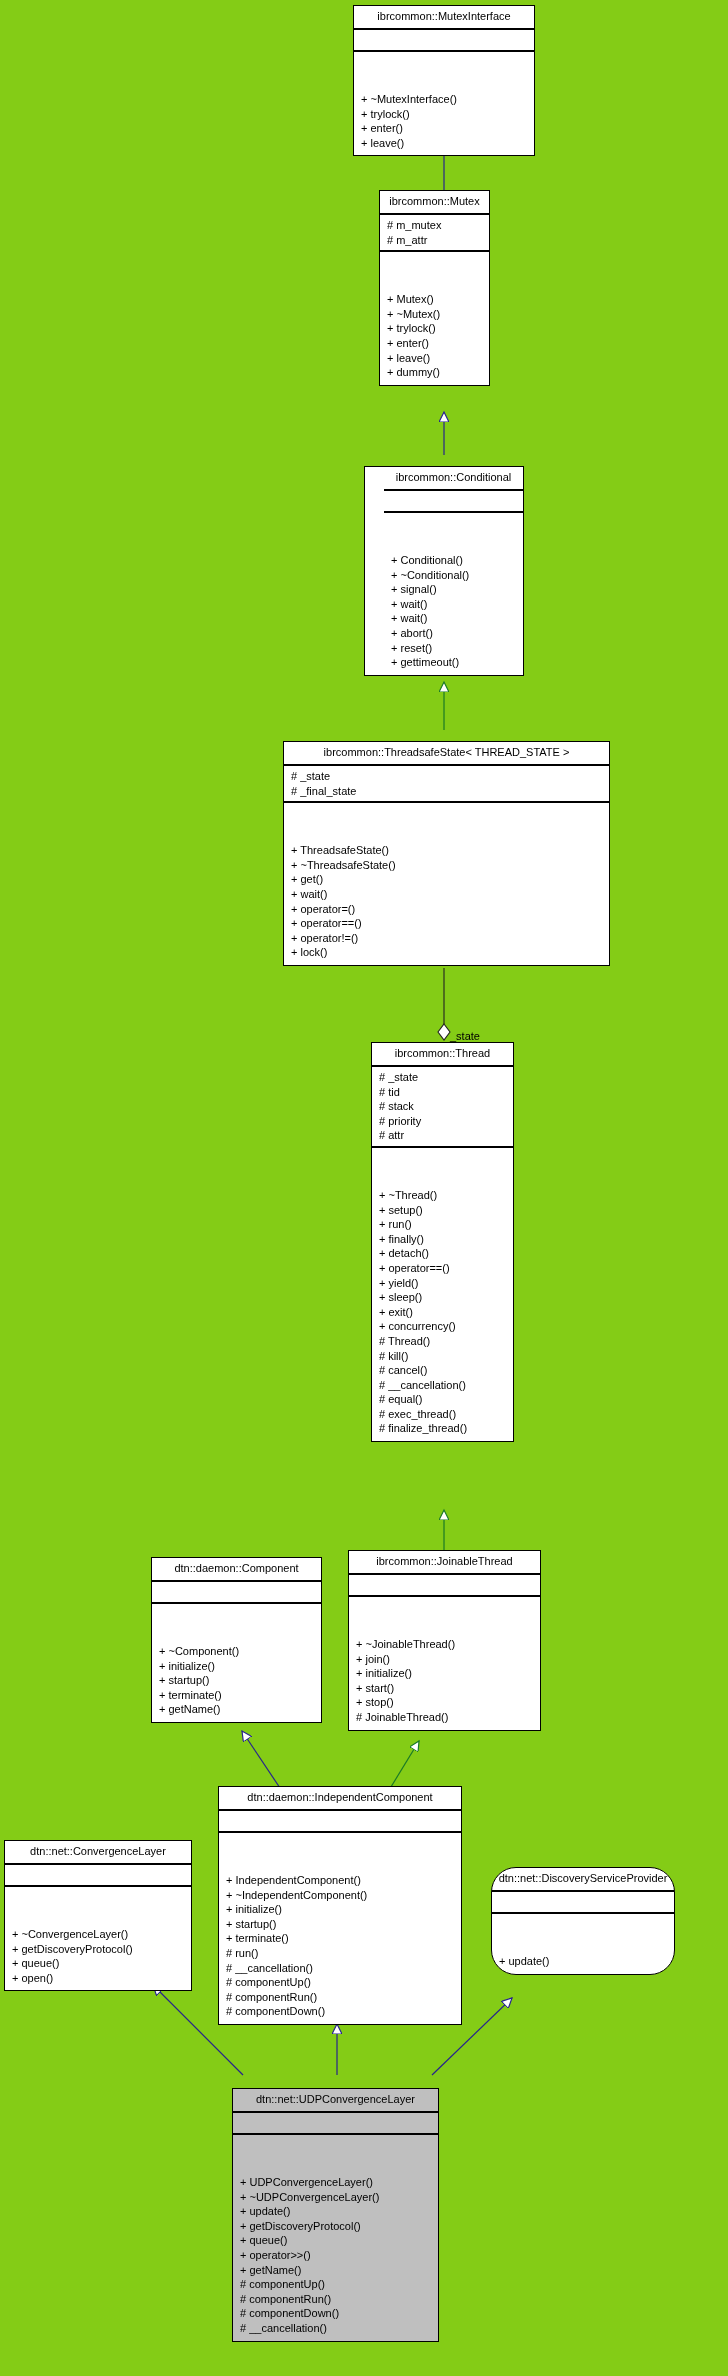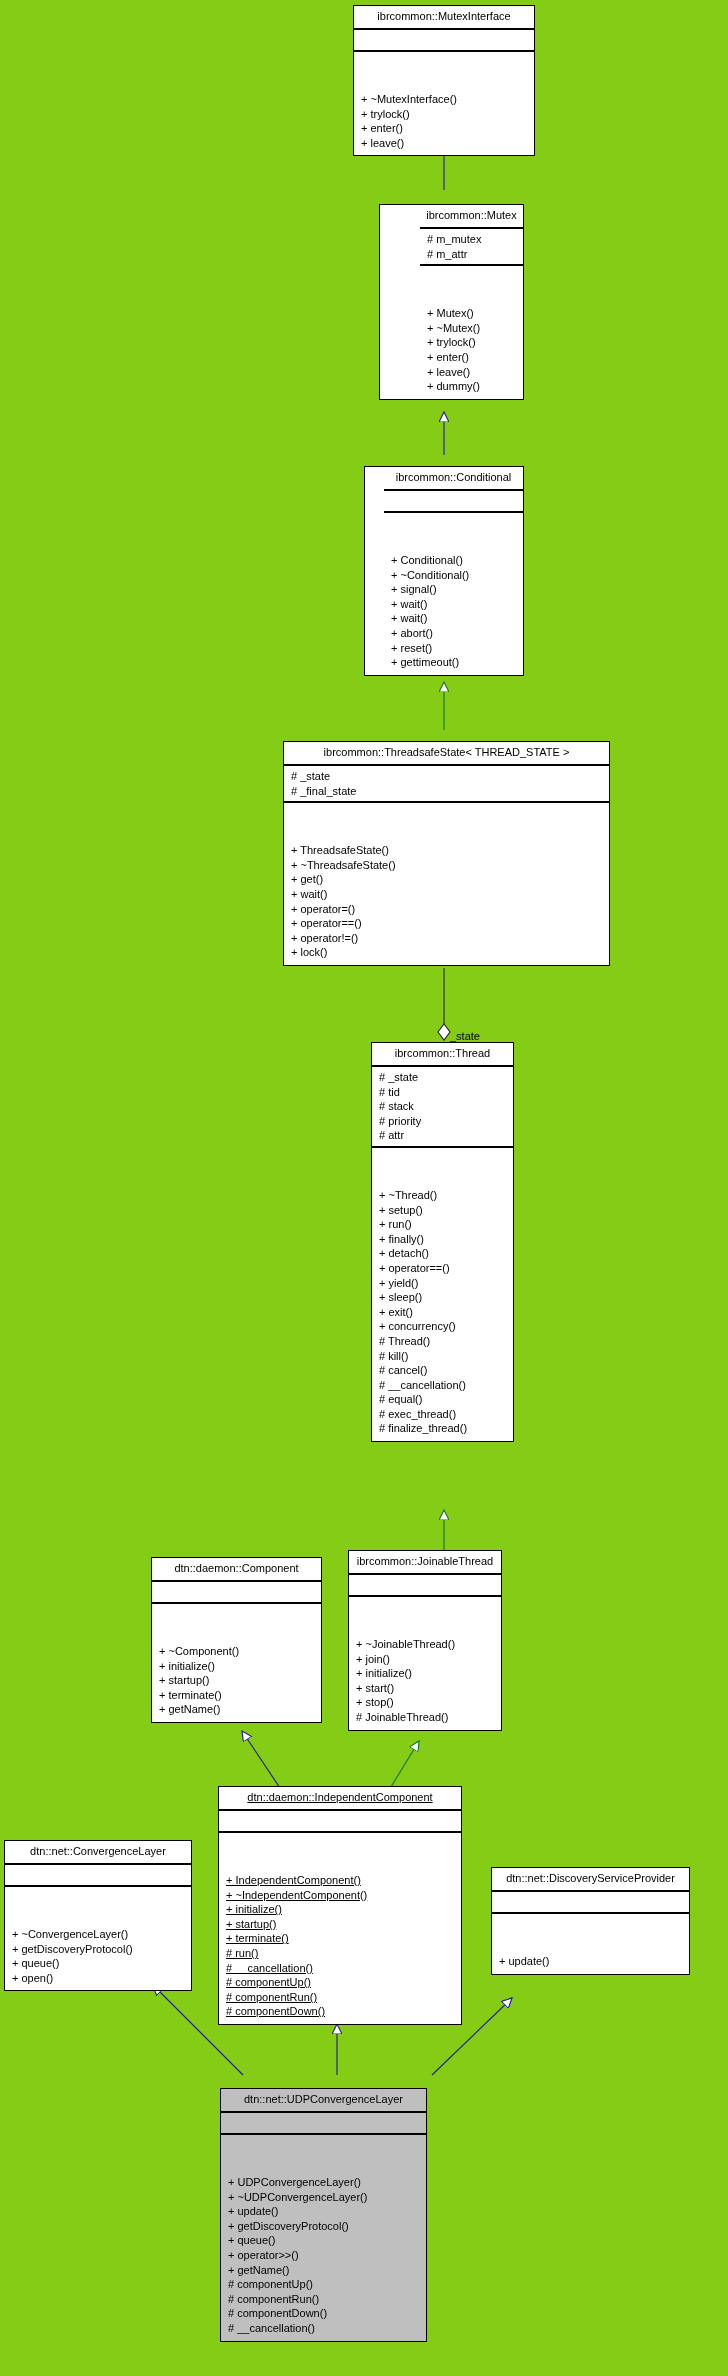--- a/index.html
+++ b/index.html
@@ -131,21 +131,21 @@
     <div class="uml-title">ibrcommon::MutexInterface</div>
     <div class="uml-attrs" style="height:22px;"></div>
     <div class="uml-ops">
       <div class="uml-row">+ ~MutexInterface()</div>
       <div class="uml-row">+ trylock()</div>
       <div class="uml-row">+ enter()</div>
       <div class="uml-row">+ leave()</div>
     </div>
   </div>
 
-  <div class="uml-class" style="left:379px; top:204px; width:145px;padding-left:40px;">
+  <div class="uml-class" style="left:379px; top:190px; width:111px;">
     <div class="uml-title">ibrcommon::Mutex</div>
     <div class="uml-attrs">
       <div class="uml-row"># m_mutex</div>
       <div class="uml-row"># m_attr</div>
     </div>
     <div class="uml-ops">
       <div class="uml-row">+ Mutex()</div>
       <div class="uml-row">+ ~Mutex()</div>
       <div class="uml-row">+ trylock()</div>
       <div class="uml-row">+ enter()</div>
@@ -224,34 +224,34 @@
     <div class="uml-attrs" style="height:22px;"></div>
     <div class="uml-ops">
       <div class="uml-row">+ ~Component()</div>
       <div class="uml-row">+ initialize()</div>
       <div class="uml-row">+ startup()</div>
       <div class="uml-row">+ terminate()</div>
       <div class="uml-row">+ getName()</div>
     </div>
   </div>
 
-  <div class="uml-class" style="left:348px; top:1550px; width:154px;">
+  <div class="uml-class" style="left:348px; top:1550px; width:193px;">
     <div class="uml-title">ibrcommon::JoinableThread</div>
     <div class="uml-attrs" style="height:22px;"></div>
     <div class="uml-ops">
       <div class="uml-row">+ ~JoinableThread()</div>
       <div class="uml-row">+ join()</div>
       <div class="uml-row">+ initialize()</div>
       <div class="uml-row">+ start()</div>
       <div class="uml-row">+ stop()</div>
       <div class="uml-row"># JoinableThread()</div>
     </div>
   </div>
 
-  <div class="uml-class" style="left:218px; top:1786px; width:244px;text-decoration:underline;">
+  <div class="uml-class" style="left:218px; top:1786px; width:244px;">
     <div class="uml-title">dtn::daemon::IndependentComponent</div>
     <div class="uml-attrs" style="height:22px;"></div>
     <div class="uml-ops">
       <div class="uml-row">+ IndependentComponent()</div>
       <div class="uml-row">+ ~IndependentComponent()</div>
       <div class="uml-row">+ initialize()</div>
       <div class="uml-row">+ startup()</div>
       <div class="uml-row">+ terminate()</div>
       <div class="uml-row"># run()</div>
       <div class="uml-row"># __cancellation()</div>
@@ -265,29 +265,29 @@
     <div class="uml-title">dtn::net::ConvergenceLayer</div>
     <div class="uml-attrs" style="height:22px;"></div>
     <div class="uml-ops">
       <div class="uml-row">+ ~ConvergenceLayer()</div>
       <div class="uml-row">+ getDiscoveryProtocol()</div>
       <div class="uml-row">+ queue()</div>
       <div class="uml-row">+ open()</div>
     </div>
   </div>
 
-  <div class="uml-class" style="left:491px; top:1867px; width:199px;">
+  <div class="uml-class" style="left:491px; top:1867px; width:184px;border-radius:25px;">
     <div class="uml-title">dtn::net::DiscoveryServiceProvider</div>
     <div class="uml-attrs" style="height:22px;"></div>
     <div class="uml-ops">
       <div class="uml-row">+ update()</div>
     </div>
   </div>
 
-  <div class="uml-class highlight" style="left:220px; top:2088px; width:207px;">
+  <div class="uml-class highlight" style="left:232px; top:2088px; width:207px;">
     <div class="uml-title">dtn::net::UDPConvergenceLayer</div>
     <div class="uml-attrs" style="height:22px;"></div>
     <div class="uml-ops">
       <div class="uml-row">+ UDPConvergenceLayer()</div>
       <div class="uml-row">+ ~UDPConvergenceLayer()</div>
       <div class="uml-row">+ update()</div>
       <div class="uml-row">+ getDiscoveryProtocol()</div>
       <div class="uml-row">+ queue()</div>
       <div class="uml-row">+ operator&gt;&gt;()</div>
       <div class="uml-row">+ getName()</div>

